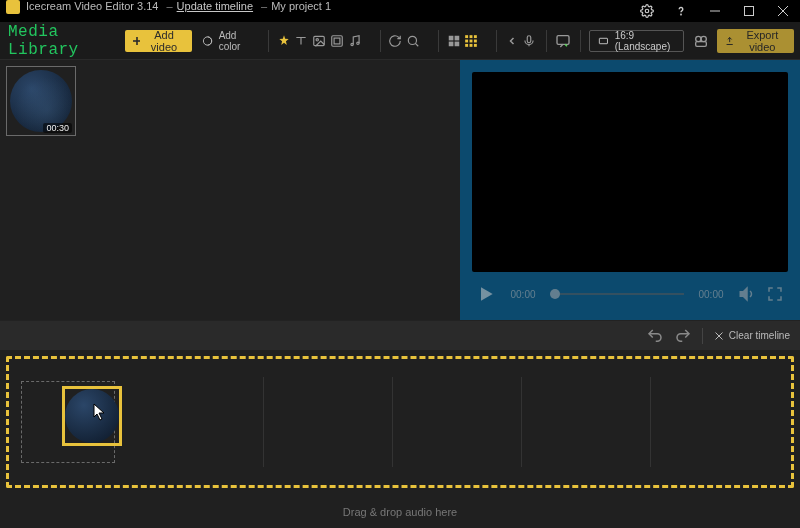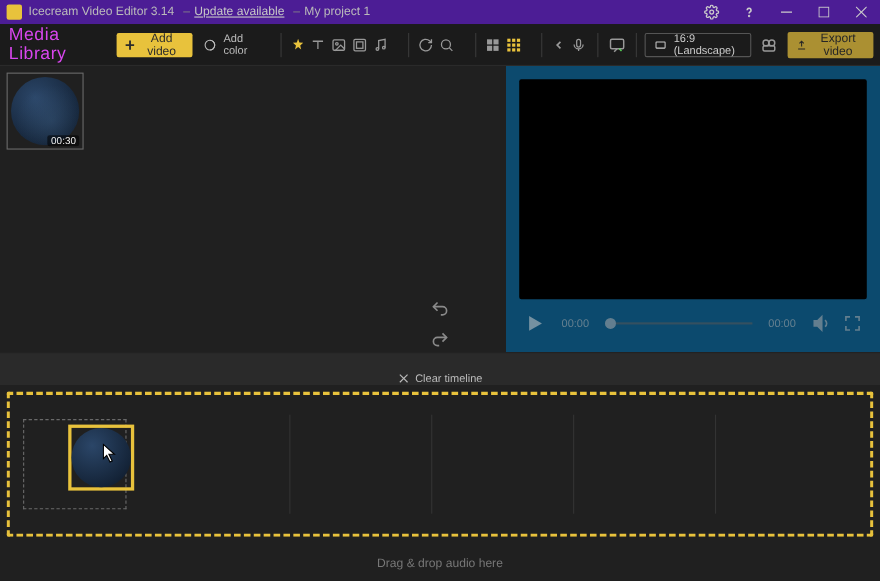--- a/index.html
+++ b/index.html
@@ -1,31 +1,31 @@
 <!DOCTYPE html>
 <html><head>
 <meta charset="utf-8">
 <style>
   * { box-sizing: border-box; margin: 0; padding: 0; font-family: "Segoe UI", Arial, sans-serif; }
   html, body { width: 800px; height: 528px; background: #202020; overflow: hidden; color: #ccc; }
-  .titlebar { height: 22px; background: #4c1d95; display: flex; align-items: center; font-size: 11px; }
+  .titlebar { height: 22px; background: #000000; display: flex; font-size: 11px; }
   .app-icon { width: 14px; height: 14px; background: #e8c23c; margin: 0 6px; border-radius: 2px; }
   .titlebar .label { color: #bbb; margin-right: 4px; white-space: nowrap; }
   .titlebar .dash { color: #888; margin: 0 4px; }
   .titlebar .update { color: #c7c7c7; text-decoration: underline; cursor: pointer; }
   .titlebar .spacer { flex: 1; }
   .upgrade-btn { background: #e8c23c; color: #2b2b2b; font-size: 11px; padding: 2px 10px; border: none; border-radius: 2px; cursor: pointer; height: 18px; }
   .tb-icon { width: 34px; height: 22px; display: flex; align-items: center; justify-content: center; color: #ccc; cursor: pointer; }
   .tb-icon svg { width: 14px; height: 14px; }
   .winbtn { width: 34px; height: 22px; display: flex; align-items: center; justify-content: center; color: #ccc; cursor: pointer; }
   .winbtn svg { width: 10px; height: 10px; }
 
   
   .toolbar { height: 38px; background: #1b1b1b; display: flex; align-items: center; border-bottom: 1px solid #2a2a2a; }
-  .ml-title { font-size: 16px; font-weight: 400; color: #d946ef; margin: 0 10px 0 8px; letter-spacing: .5px; }
+  .ml-title { font-size: 16px; font-weight: 400; color: #22c55e; margin: 0 10px 0 8px; letter-spacing: .5px; font-family: Liberation Mono, monospace; }
   .add-files-btn { background: #e8c23c; color: #2b2b2b; font-size: 11px; border: none; padding: 4px 8px; border-radius: 2px; cursor: pointer; display: flex; align-items: center; gap: 4px; height: 22px; }
   .add-color { display: flex; align-items: center; gap: 6px; margin-left: 10px; font-size: 10px; color: #bbb; cursor: pointer; }
   .tool-icon { width: 22px; height: 22px; display: flex; align-items: center; justify-content: center; color: #999; cursor: pointer; }
   .tool-icon.active { color: #e8c23c; }
   .tool-sep { width: 12px; }
   .grid-active { color: #e8c23c; }
   .right-tools { margin-left: auto; display: flex; align-items: center; gap: 2px; padding-right: 6px; }
   .aspect-box { border: 1px solid #555; height: 22px; display: flex; align-items: center; padding: 0 8px; font-size: 10px; color: #ccc; gap: 6px; border-radius: 2px; cursor: pointer; }
   .aspect-box svg { width: 14px; height: 14px; }
   .export-btn { background: #e8c23c; color: #2b2b2b; border: none; height: 24px; font-size: 11px; padding: 0 8px; border-radius: 2px; cursor: pointer; display: flex; align-items: center; gap: 4px; margin-left: 6px; opacity: .7; justify-content: flex-end; }
@@ -40,21 +40,21 @@
   .preview-pane { width: 340px; background: #0c4a6e; display: flex; flex-direction: column; padding: 12px 12px 4px 12px; }
   .preview-canvas { background: #000; flex: 1; border-radius: 2px; }
   .player { height: 44px; display: flex; align-items: center; gap: 10px; padding: 0 4px; opacity: .55; }
   .play-btn { width: 20px; height: 20px; color: #ccc; cursor: pointer; }
   .time { font-size: 10px; color: #aaa; width: 34px; text-align: center; }
   .track { flex: 1; height: 2px; background: #555; position: relative; }
   .track .knob { width: 10px; height: 10px; background: #aaa; border-radius: 50%; position: absolute; left: 0; top: -4px; }
   .vol, .fs { width: 18px; height: 18px; color: #aaa; cursor: pointer; }
 
   
-  .actions { height: 30px; background: #2a2a2a; display: flex; align-items: center; justify-content: flex-end; padding: 0 10px; gap: 10px; border-top: 1px solid #222; flex-direction: column; }
+  .actions { height: 30px; background: #2a2a2a; display: flex; align-items: center; justify-content: flex-end; padding: 0 10px; gap: 10px; border-top: 1px solid #222; }
   .act-icon { width: 18px; height: 18px; color: #8a8a8a; cursor: pointer; }
   .clear-btn { display: flex; align-items: center; gap: 4px; font-size: 10px; color: #bbb; cursor: pointer; }
 
   
   .timeline-wrap { height: 178px; padding: 6px 6px 0 6px; }
   .timeline { height: 132px; border: 3px dashed #e8c23c; border-radius: 2px; position: relative; display: flex; align-items: center; padding: 0 12px; }
   .drop-slot { width: 94px; height: 82px; border: 1px dashed #6a6a6a; position: relative; }
   .drag-thumb { position: absolute; width: 60px; height: 60px; border: 3px solid #e8c23c; left: 40px; top: 4px; cursor: grabbing; }
   .drag-thumb .circle { width: 54px; height: 54px; border-radius: 50%; background: radial-gradient(circle at 35% 30%, #2b4668, #0b1625); margin: 0 auto; }
   .cursor-arrow { position: absolute; left: 28px; top: 14px; color: #fff; }
@@ -63,21 +63,21 @@
   .tl-sec:first-child { border-left: none; }
   .audio-drop { height: 30px; display: flex; align-items: flex-end; justify-content: center; font-size: 11px; color: #777; }
 </style>
 </head>
 <body>
 
 <div class="titlebar">
   <div class="app-icon"></div>
   <span class="label">Icecream Video Editor 3.14</span>
   <span class="dash">–</span>
-  <span class="label update">Update available</span>
+  <span class="label update">Update timeline</span>
   <span class="dash">–</span>
   <span class="label">My project 1</span>
   <div class="spacer"></div>
   <div class="tb-icon">
     <svg viewBox="0 0 24 24" fill="none" stroke="currentColor" stroke-width="2">
         <circle cx="12" cy="12" r="3"></circle>
         <path d="M19.4 15a1.7 1.7 0 0 0 .34 1.87l.06.06a2 2 0 1 1-2.83 2.83l-.06-.06a1.7 1.7 0 0 0-1.87-.34 1.7 1.7 0 0 0-1 1.55V21a2 2 0 1 1-4 0v-.09a1.7 1.7 0 0 0-1-1.55 1.7 1.7 0 0 0-1.87.34l-.06.06a2 2 0 1 1-2.83-2.83l.06-.06a1.7 1.7 0 0 0 .34-1.87 1.7 1.7 0 0 0-1.55-1H3a2 2 0 1 1 0-4h.09a1.7 1.7 0 0 0 1.55-1 1.7 1.7 0 0 0-.34-1.87l-.06-.06a2 2 0 1 1 2.83-2.83l.06.06a1.7 1.7 0 0 0 1.87.34h0a1.7 1.7 0 0 0 1-1.55V3a2 2 0 1 1 4 0v.09a1.7 1.7 0 0 0 1 1.55 1.7 1.7 0 0 0 1.87-.34l.06-.06a2 2 0 1 1 2.83 2.83l-.06.06a1.7 1.7 0 0 0-.34 1.87v0a1.7 1.7 0 0 0 1.55 1H21a2 2 0 1 1 0 4h-.09a1.7 1.7 0 0 0-1.55 1z"></path>
       </svg>
   </div>
   <div class="tb-icon">

